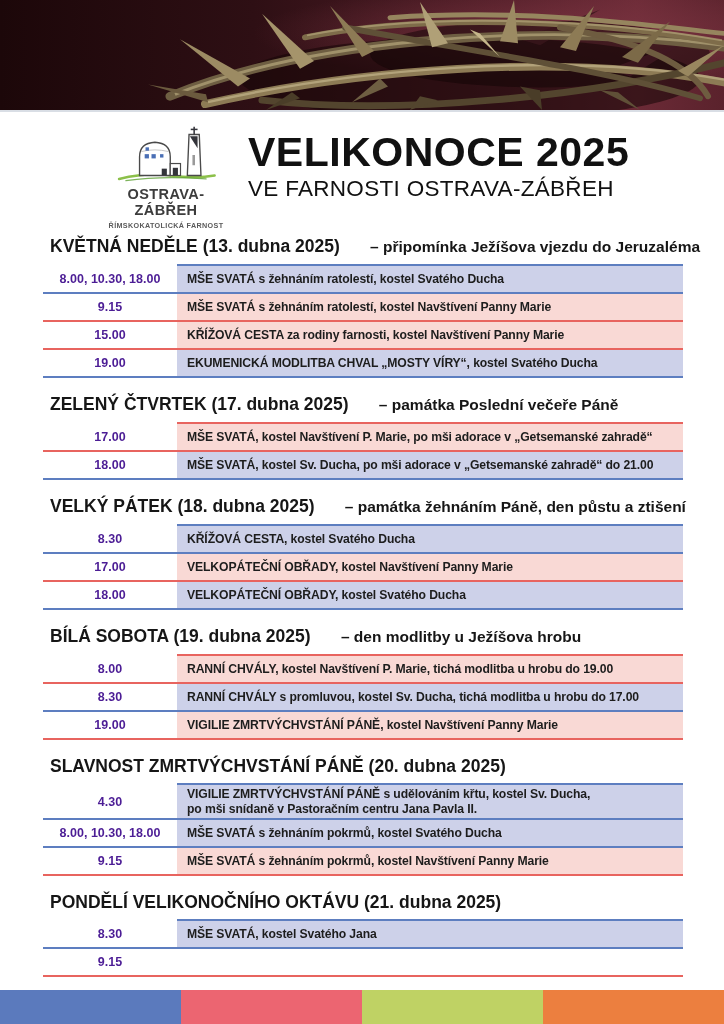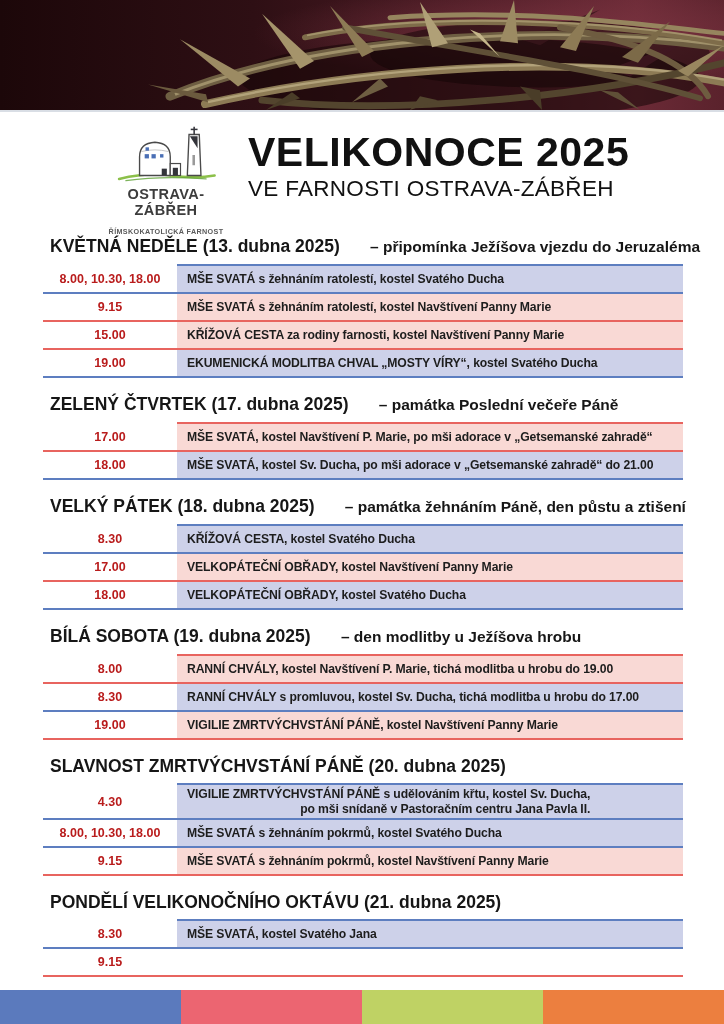--- a/index.html
+++ b/index.html
@@ -14,47 +14,47 @@
   .hero{ width:724px; height:112px; line-height:0; border-bottom:2px solid #d9dee5; }
   .hero svg{ width:100%; height:100%; display:block; }
 
   
   .masthead{
     display:flex; align-items:flex-start; padding:14px 0 0 98px; height:108px;
   }
   .logo{ width:136px; text-align:center; }
   .logo svg{ width:112px; height:58px; display:block; margin:0 auto; }
   .logo-name{ font-size:14.5px; font-weight:800; letter-spacing:.4px; color:#3c3c3c; margin-top:2px; }
-  .logo-sub{ font-size:7.2px; font-weight:700; letter-spacing:.35px; color:#5a5a5a; margin-top:9px; }
+  .logo-sub{ font-size:7.2px; font-weight:700; letter-spacing:.35px; color:#5a5a5a; margin-top:3px; }
   .titles{ margin-left:14px; padding-top:4px; }
   .main-title{ font-size:41px; font-weight:800; letter-spacing:.5px; color:#111; line-height:44px; }
   .main-subtitle{ font-size:22.5px; font-weight:400; letter-spacing:.3px; color:#111; line-height:26px; margin-top:2px; }
 
   
   .content{ padding:0 41px 0 43px; }
   .event-section{ margin-top:16px; }
   .section-title{ font-size:17.5px; font-weight:800; color:#161616; line-height:20px; margin:0 0 9px 7px; white-space:nowrap; }
   .section-title .rest{ font-size:15.5px; font-weight:700;margin-left:26px; }
   .rows{ width:640px; }
   .row{ display:flex; height:28px; border-bottom:2px solid; }
   .row.tall{ height:35px; }
   .row.blue{ border-color:var(--blue-bd); }
   .row.pink{ border-color:var(--pink-bd); }
   .time{
     width:134px; display:flex; align-items:center; justify-content:center;
-    font-size:12.5px; font-weight:700; color:#b91c1c; background:#fff; white-space:nowrap;
+    font-size:12.5px; font-weight:700; color:#4c1d95; background:#fff; white-space:nowrap;
   }
   .desc{
     width:506px; display:flex; align-items:center;
     padding:0 3px 0 10px; font-size:12.2px; font-weight:700; letter-spacing:-.12px;
     color:#1d1d1d; white-space:pre-line; line-height:15px;
   }
   .row.blue .desc{ background:var(--blue-bg); }
   .row.pink .desc{ background:var(--pink-bg); }
-  .row.first.blue .desc{ box-shadow:0 -2px 0 var(--blue-bd);text-align:right; }
+  .row.first.blue .desc{ box-shadow:0 -2px 0 var(--blue-bd); }
   .row.first.pink .desc{ box-shadow:0 -2px 0 var(--pink-bd); }
 
   
   .stripes{ position:absolute; left:0; right:0; bottom:0; height:34px; display:flex; }
   .stripe{ flex:1; }
 </style>
 </head>
 <body>
 
 <div class="page">

